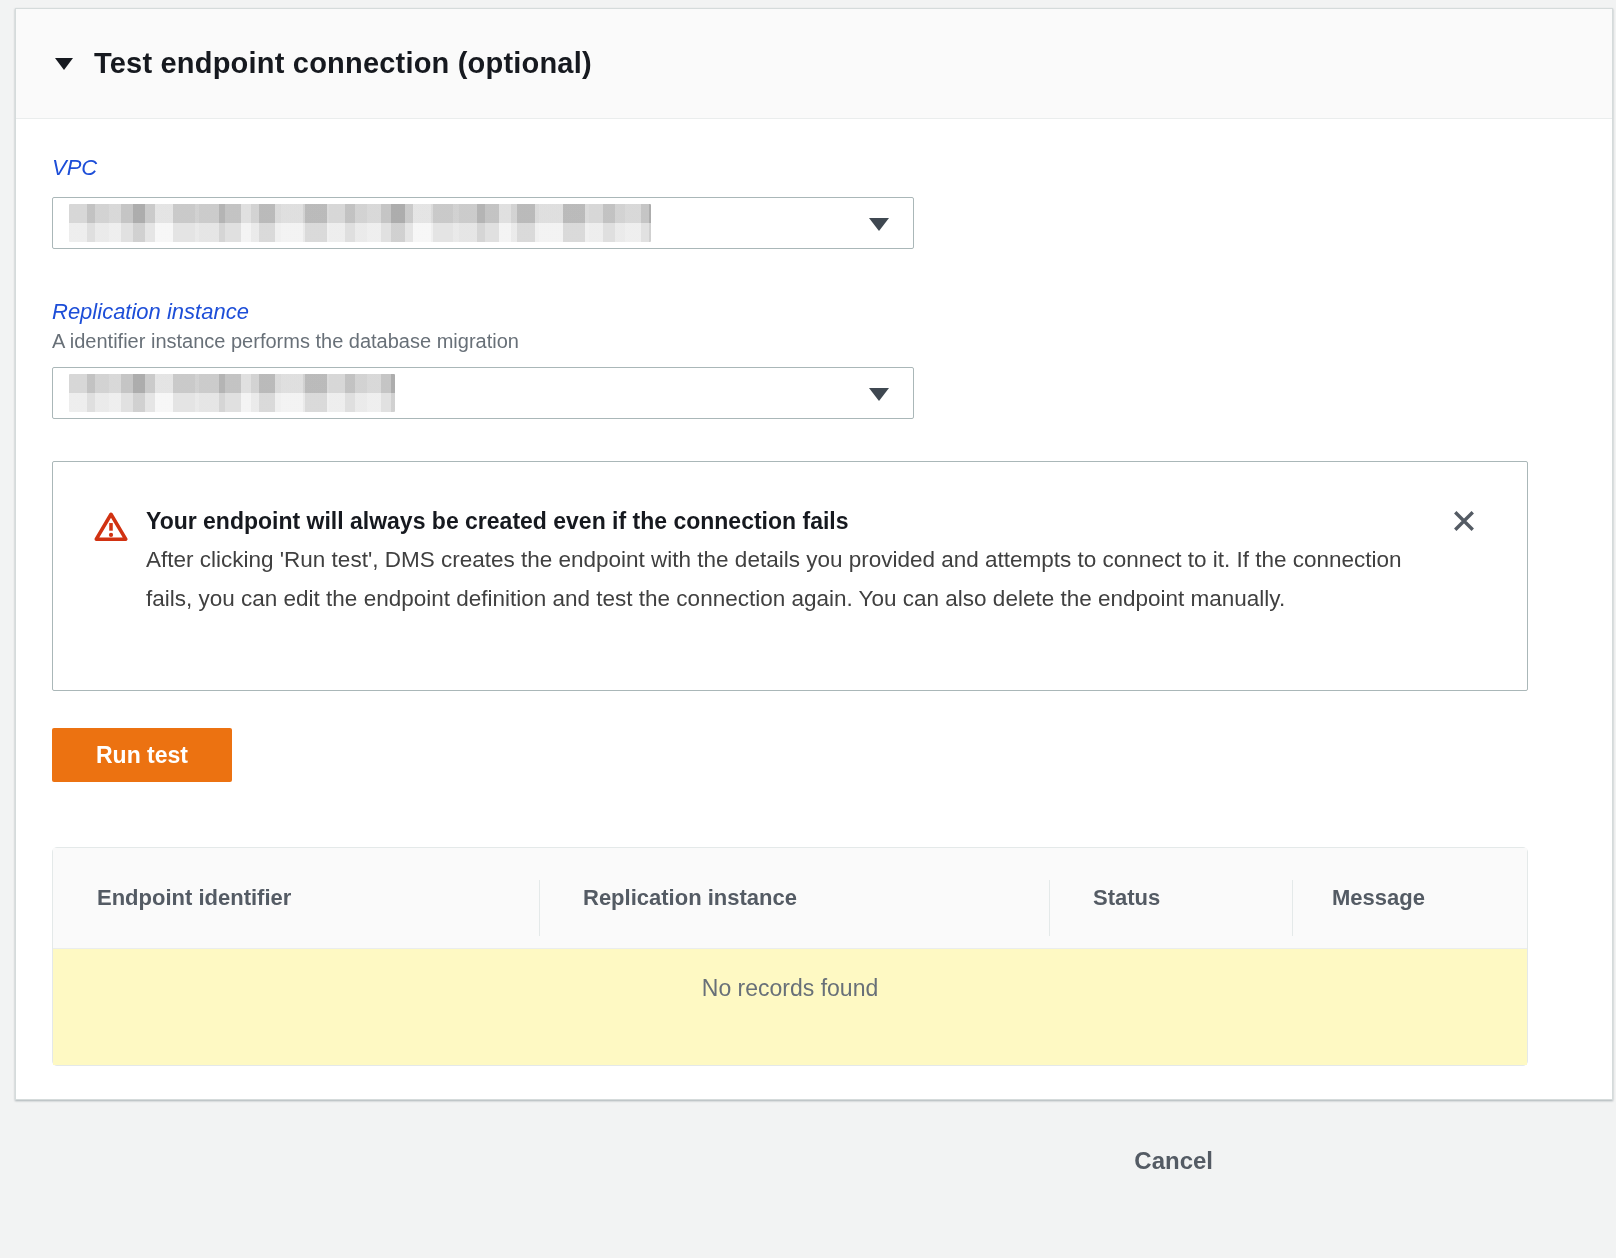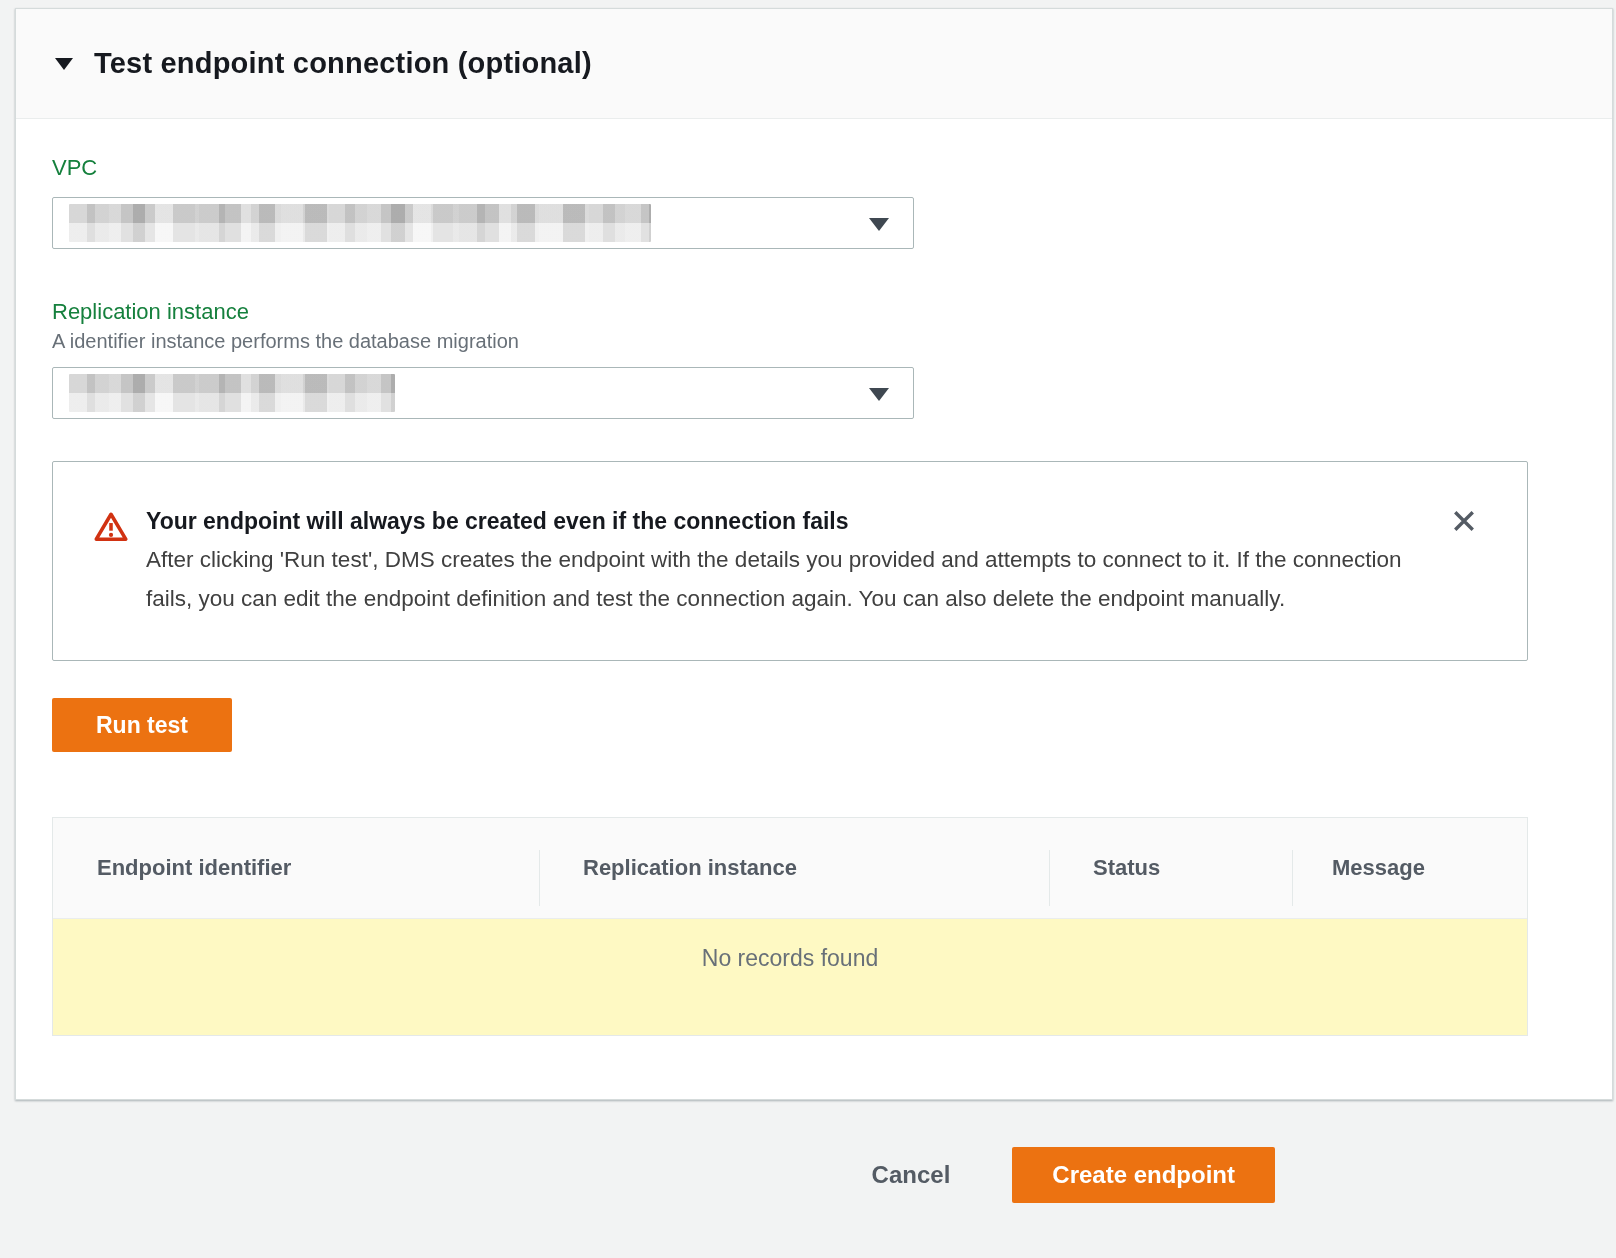--- a/index.html
+++ b/index.html
@@ -22,21 +22,21 @@
     display:flex; align-items:center; padding-left:39px; cursor:pointer;
   }
   .caret-down {
     width:0; height:0;
     border-left:9px solid transparent; border-right:9px solid transparent;
     border-top:12px solid #16191f;
   }
   .panel-title { font-size:29px; font-weight:700; margin-left:21px; letter-spacing:.2px; }
   .panel-body { padding:0 84px 0 36px; }
 
-  .field-label { font-size:22px; color:#15803d; }
+  .field-label { font-size:22px; color:#1d4ed8;font-style:italic; }
   .field-desc { font-size:20px; color:#687078; margin-top:5px; }
 
   .select {
     width:862px; height:52px; background:#fff;
     border:1px solid #aab7b8; border-radius:2px;
     position:relative; display:flex; align-items:center;
     padding:0 60px 0 16px; cursor:pointer;
   }
   .select .caret {
     position:absolute; right:24px; top:50%; margin-top:-5px;
@@ -54,21 +54,21 @@
   }
   .redacted.w1 { width:582px; }
   .redacted.w2 { width:326px; }
 
   .field-vpc { margin-top:36px; }
   .field-vpc .select { margin-top:16px; }
   .field-repl { margin-top:50px; }
   .field-repl .select { margin-top:14px; }
 
   .alert {
-    margin-top:42px; width:1476px; height:200px;
+    margin-top:42px; width:1476px; height:230px;
     border:1px solid #aab7b8; border-radius:2px; background:#fff;
     position:relative; padding:46px 110px 0 41px;
     display:flex; align-items:flex-start;
   }
   .alert-icon { flex:none; margin-top:3px; }
   .alert-content { margin-left:18px; }
   .alert-title { font-size:23px; font-weight:700; color:#16191f; }
   .alert-body {
     font-size:22.5px; line-height:38.5px; color:#404040;
     margin-top:6px; max-width:1300px;
@@ -82,21 +82,21 @@
   .btn-primary {
     background:#ec7211; color:#fff; font-weight:700;
     border-radius:2px;
   }
   .btn-run {
     margin-top:37px; height:54px; padding:0 44px; font-size:23px;
   }
 
   .results-table {
     margin-top:65px; width:1476px;
-    border:1px solid #e4e9e9; border-radius:0; background:#fff;
+    border:1px solid #e4e9e9; border-radius:5px; background:#fff;
   }
   .thead {
     display:flex; height:101px; background:#fafafa;
     border-bottom:1px solid #eaeded; align-items:center;
   }
   .th {
     font-size:22px; font-weight:700; color:#545b64;
     padding-left:44px; position:relative; height:100%;
     display:flex; align-items:center;
   }
@@ -186,14 +186,13 @@
       <div class="tbody">
         <span class="empty-msg">No records found</span>
       </div>
     </div>
 
   </div>
 </div>
 
 <div class="footer-actions">
   <button class="btn-cancel">Cancel</button>
-  <button class="btn btn-primary btn-create">Create endpoint</button>
 </div>
 
 </body></html>

